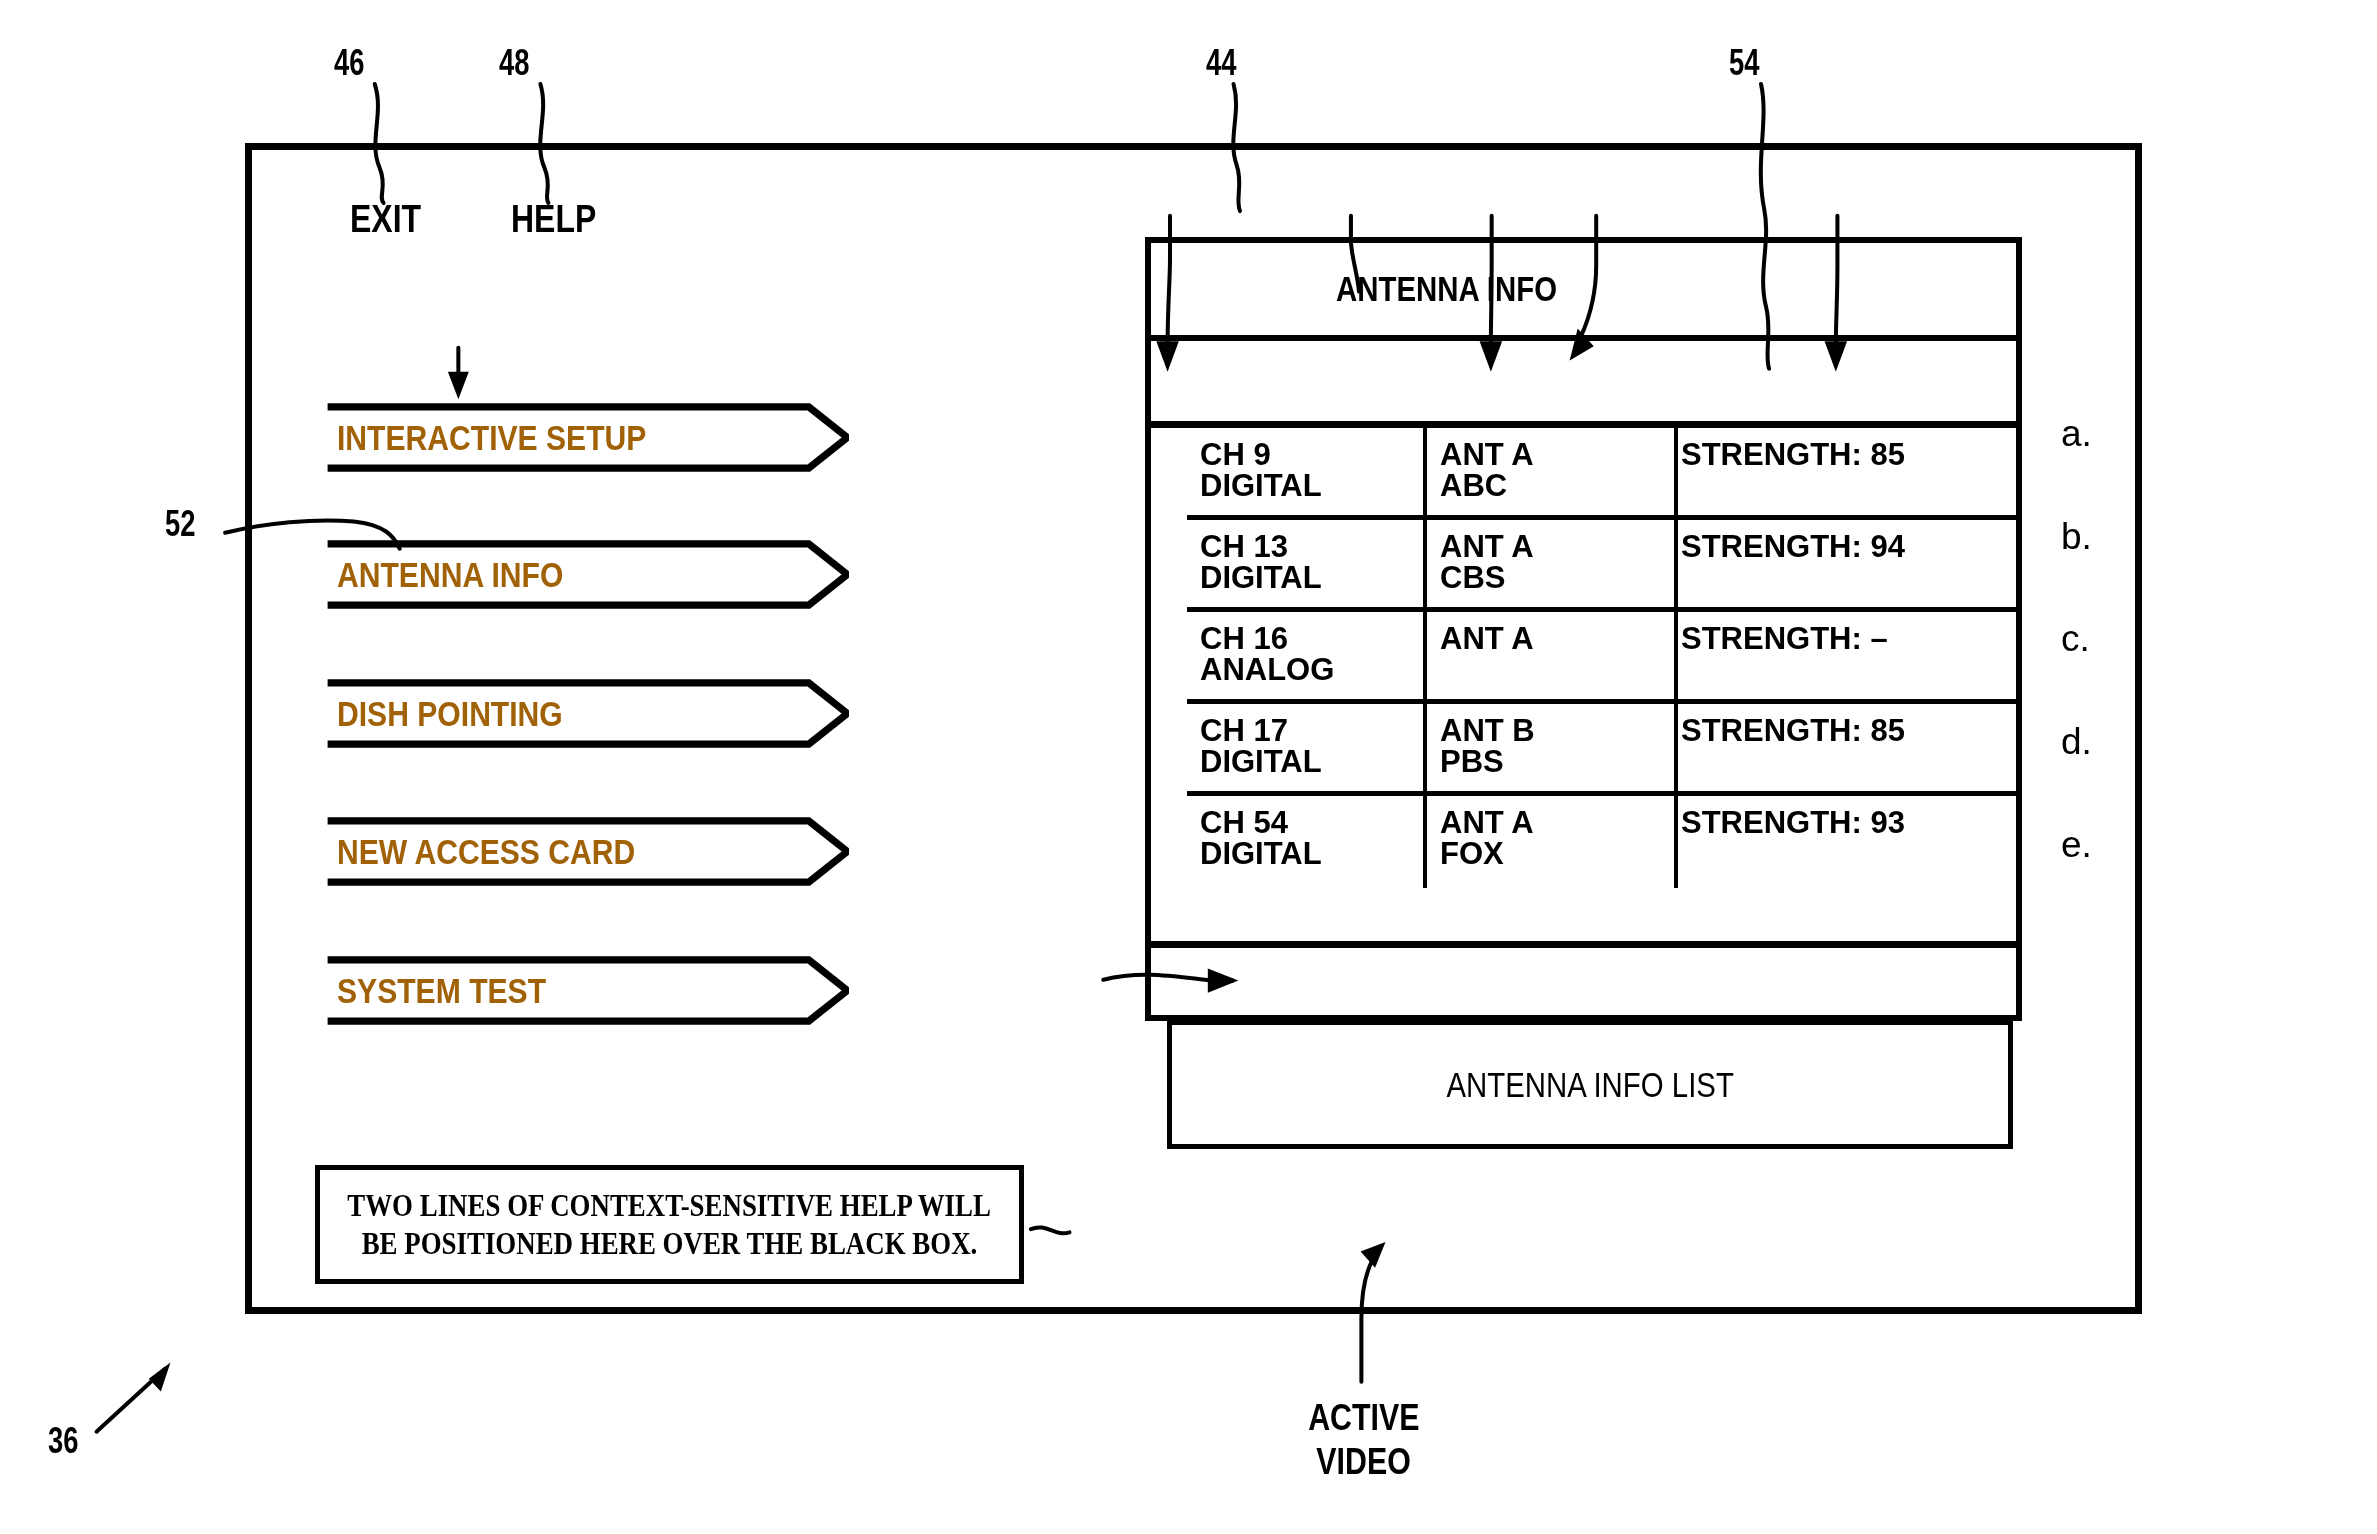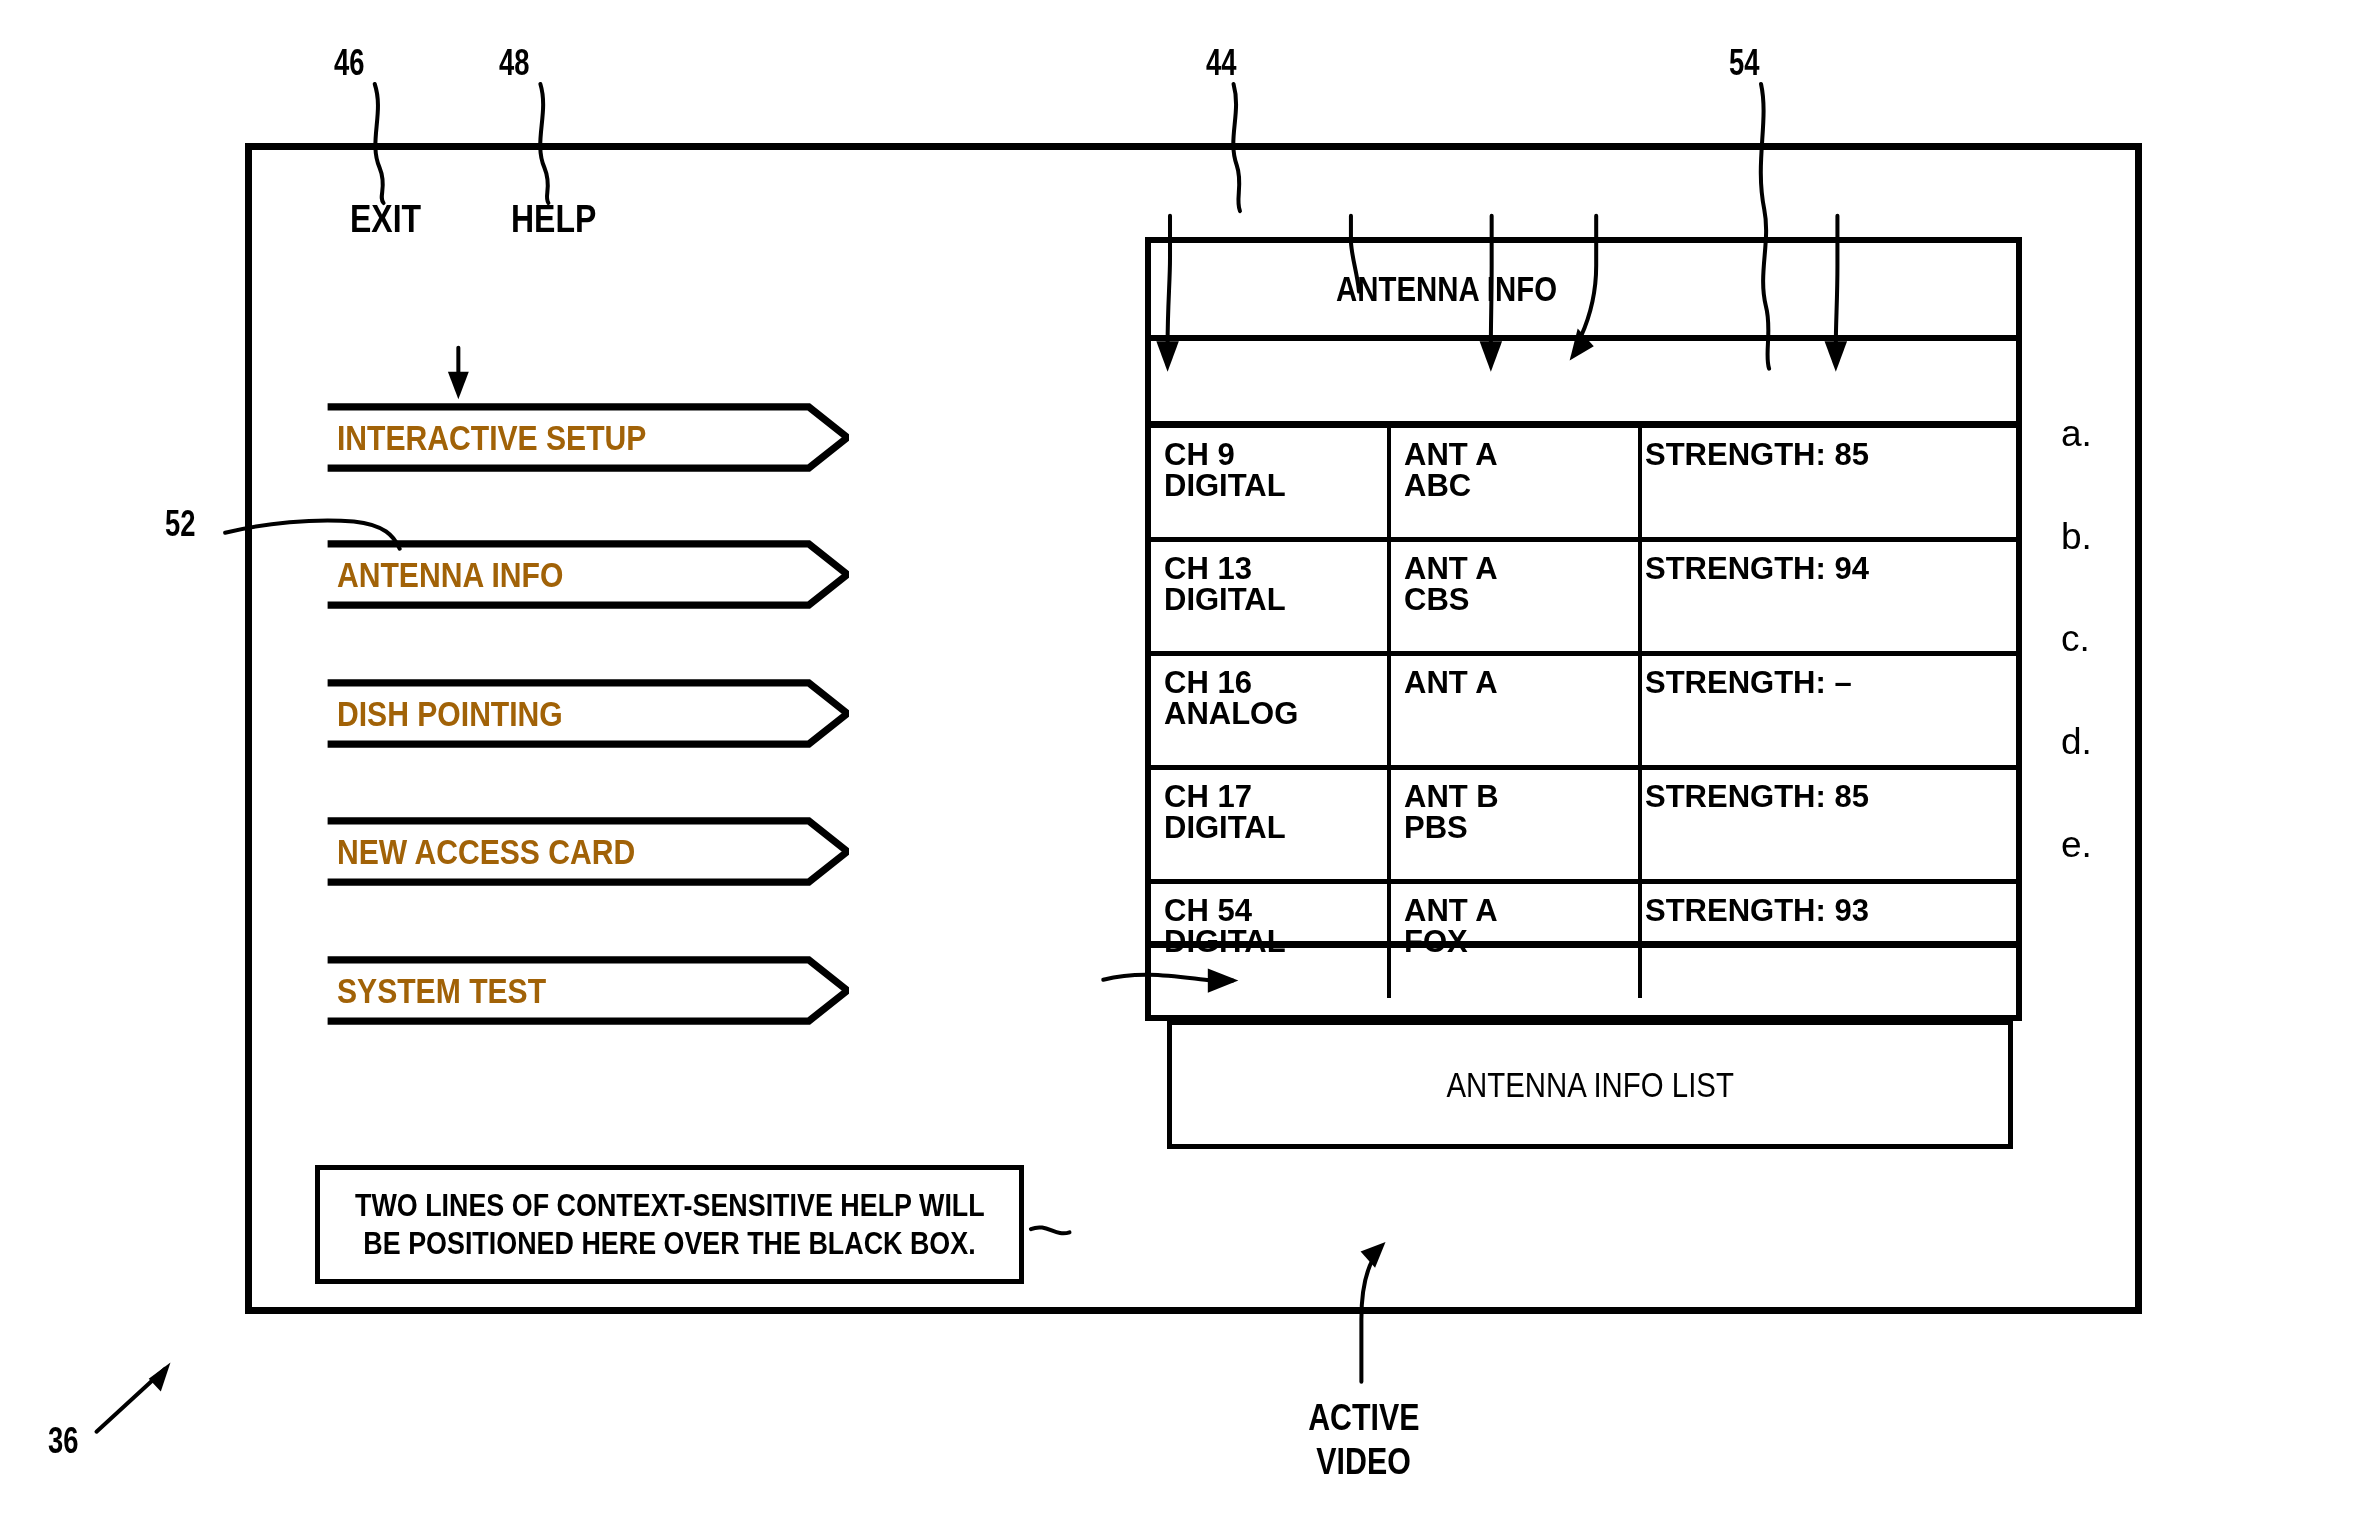--- a/index.html
+++ b/index.html
@@ -98,20 +98,21 @@
     width: 709px;
     height: 119px;
     border: 5.6px solid #000;
     box-sizing: border-box;
     background: #fff;
     display: flex;
     flex-direction: column;
     align-items: center;
     justify-content: center;
     line-height: 1.18;
+    font-family: Liberation Serif, serif;
   }
   #help-box .hline {
     font-weight: 700;
     font-size: 32px;
     white-space: nowrap;
   }
   #help-box .hline .cond-c { transform: scaleX(0.84); }
 
   
   #antenna-panel {
@@ -156,24 +157,25 @@
 
   #panel-rows {
     position: absolute;
     left: 0;
     top: 185px;
     width: 100%;
     height: 513px;
   }
   .ai-row {
     position: relative;
-    height: 114px;
+    height: 92px;
     display: flex;
     border-bottom: 5.6px solid #000;
     box-sizing: border-box;
+    margin-left: 36px;
   }
   .ai-row:last-child { border-bottom: none; }
   .ai-cell {
     box-sizing: border-box;
     padding: 10.5px 0 0 13px;
     line-height: 1.03;
     overflow: hidden;
   }
   .ai-cell .ctxt {
     display: block;

